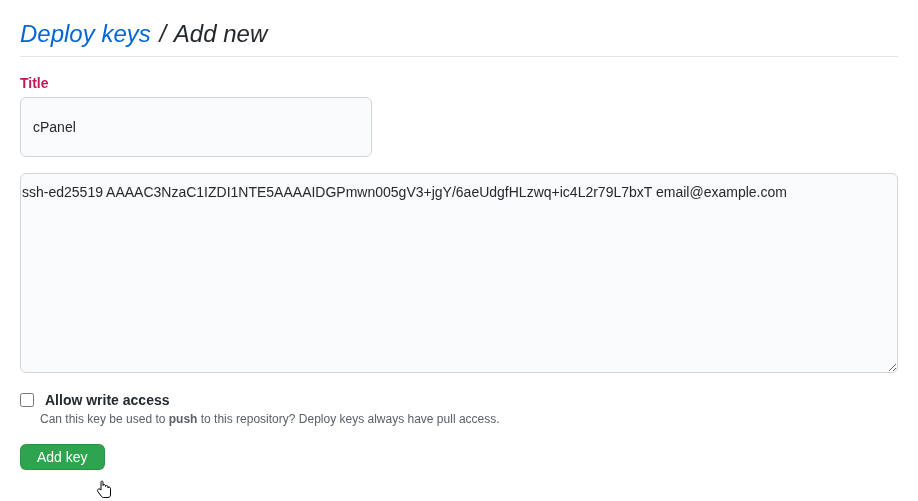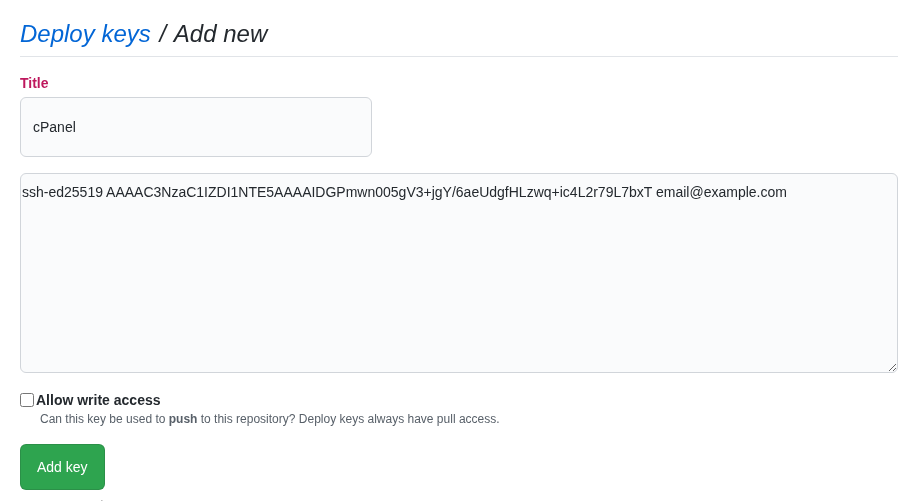--- a/index.html
+++ b/index.html
@@ -68,21 +68,21 @@
       outline: none;
       resize: vertical;
       font-family: inherit;
     }
     .checkbox-wrapper {
       margin-bottom: 18px;
     }
     .checkbox-row {
       display: flex;
       align-items: center;
-      gap: 2px;
+      gap: 11px;
     }
     .checkbox-input {
       width: 14px;
       height: 14px;
       margin: 0;
       border: 1px solid #d1d5da;
       border-radius: 3px;
     }
     .checkbox-label {
       font-weight: 600;
@@ -93,21 +93,21 @@
       font-size: 12px;
       color: #586069;
       margin-top: 4px;
       margin-left: 20px;
     }
     .note .bold {
       font-weight: 600;
     }
     .btn-primary {
       display: inline-block;
-      padding: 12px 16px;
+      padding: 2px 16px;
       font-size: 14px;
       font-weight: 500;
       line-height: 20px;
       color: #ffffff;
       background-color: #2ea44f;
       border: 1px solid rgba(27,31,35,0.15);
       border-radius: 6px;
       cursor: pointer;
       font-family: inherit;
     }

